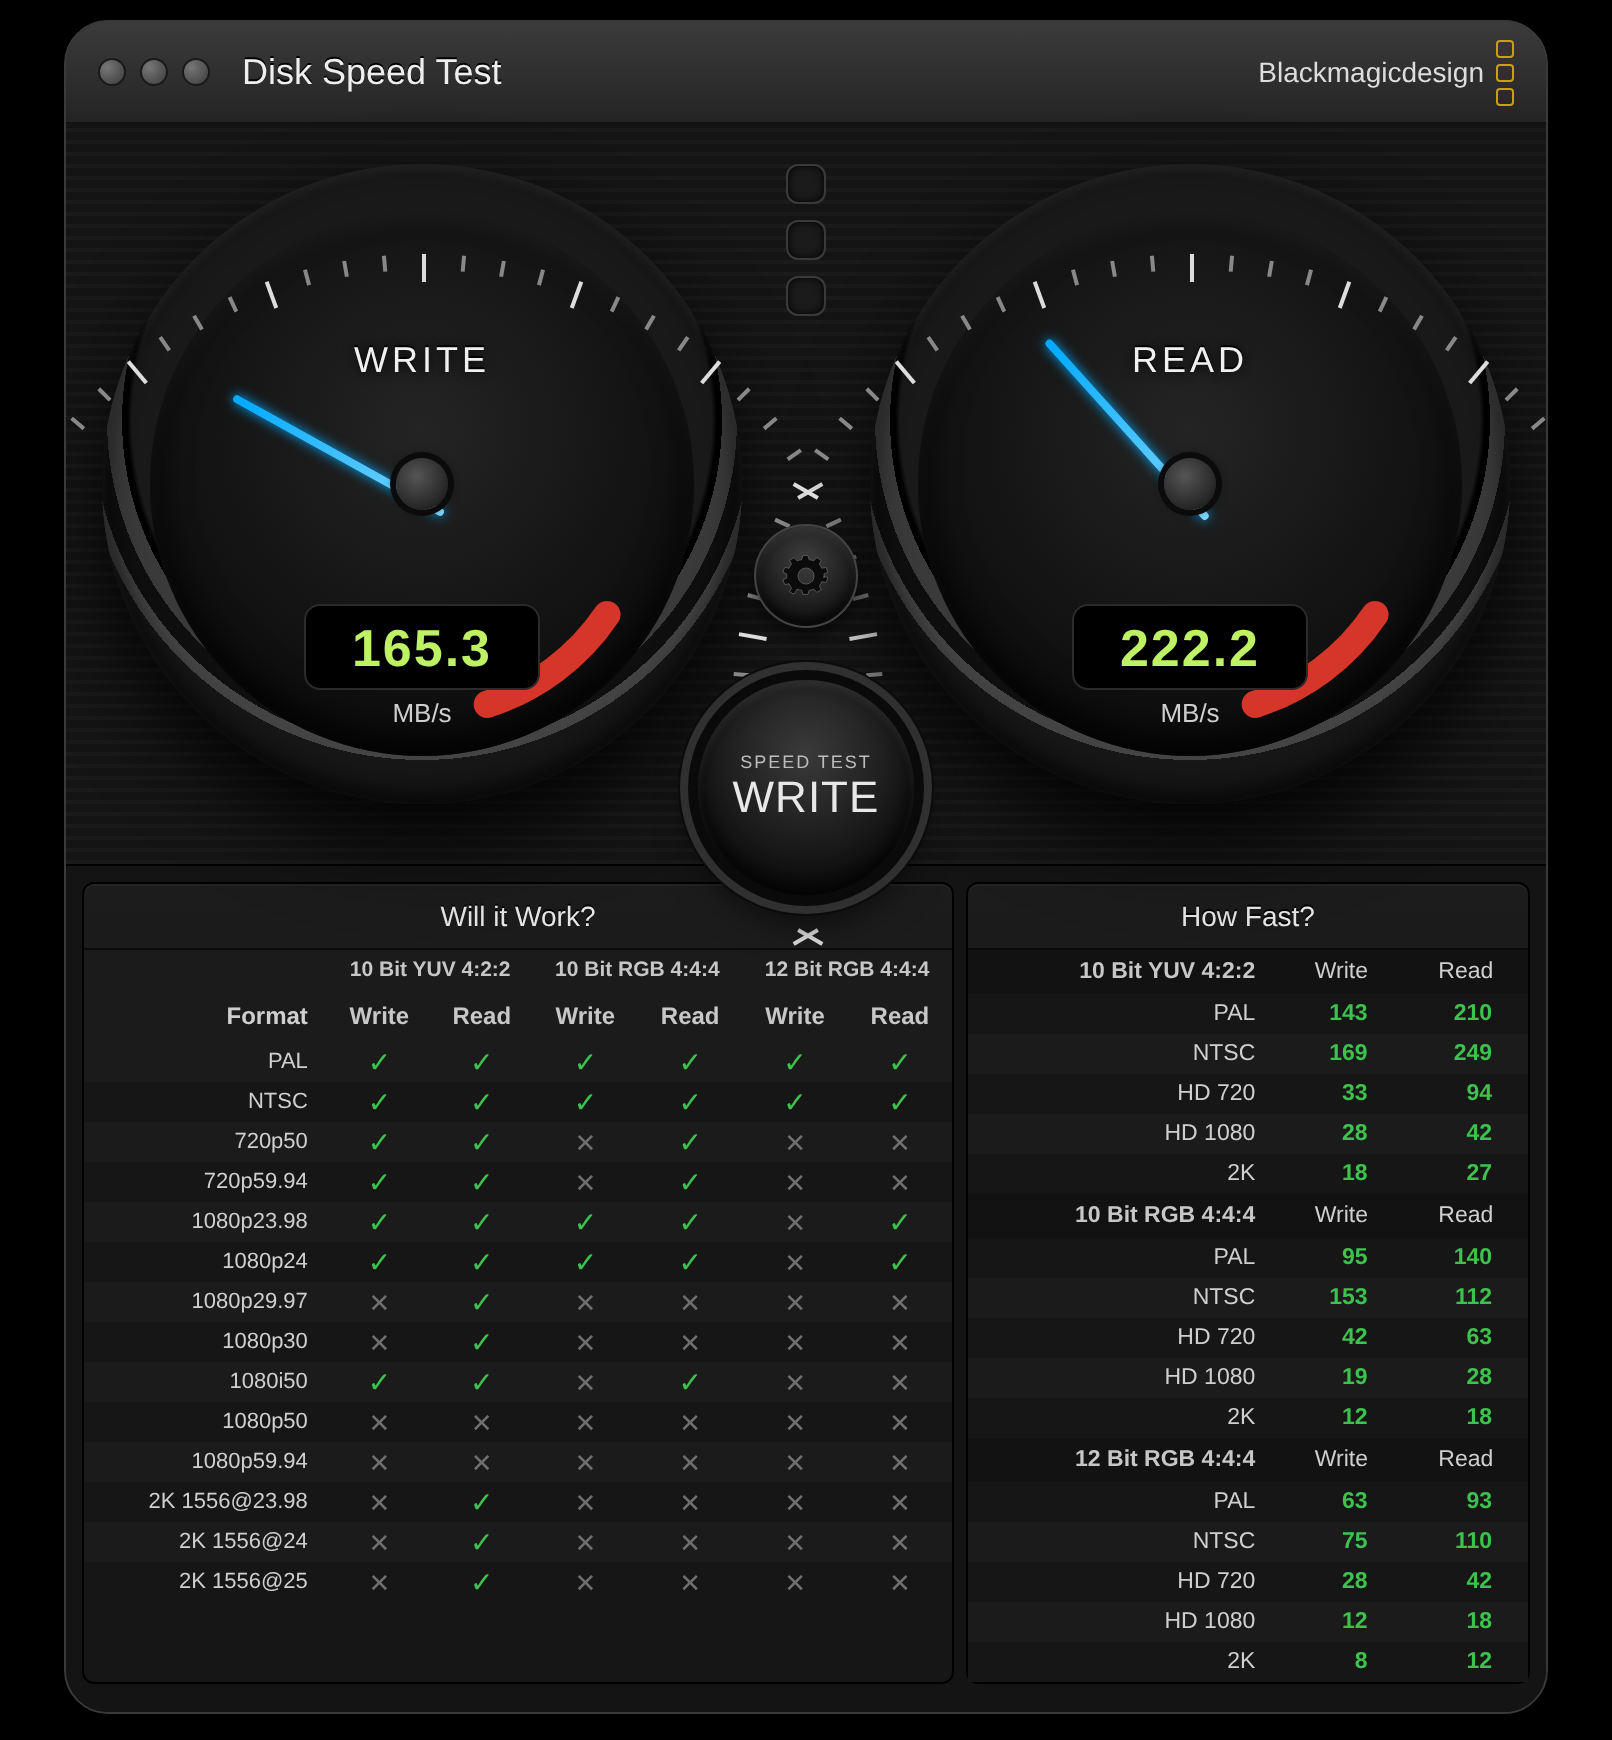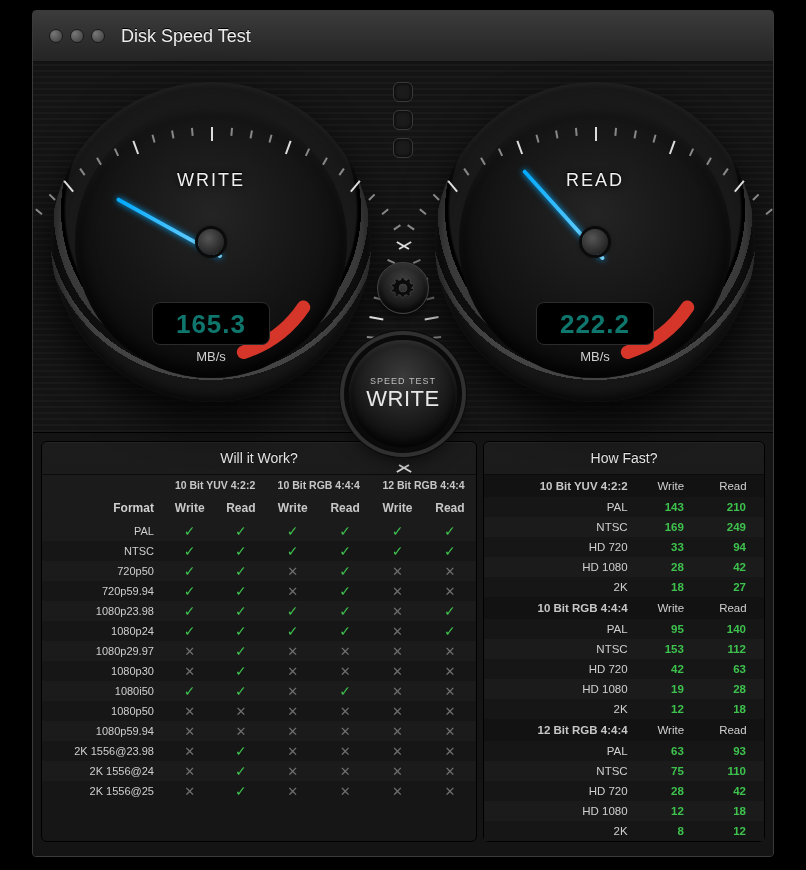--- a/index.html
+++ b/index.html
@@ -9,21 +9,21 @@
     --metal:#2b2b2b;
     --text:#d6d6d6;
     --dim:#8d8d8d;
     --green:#3ec24e;
     --red:#d6362a;
     --needle:#00a9ff;
   }
   html,body{margin:0;height:100%;background:#000;font-family:"Helvetica Neue",Arial,sans-serif;}
   .window{
     width:740px;margin:10px auto;background:linear-gradient(#303030,#1c1c1c 60px,#151515 80px,#121212);
-    border-radius:4px;border:1px solid #3a3a3a;box-shadow:0 18px 40px rgba(0,0,0,.8);
+    border-radius:22px;border:1px solid #3a3a3a;box-shadow:0 18px 40px rgba(0,0,0,.8);
     overflow:hidden;position:relative;
   }
   .titlebar{
     height:50px;display:flex;align-items:center;padding:0 16px;
     background:linear-gradient(#3b3b3b,#242424);border-bottom:1px solid #111;color:#eee;font-size:18px;
   }
   .titlebar .lights{display:flex;gap:7px;margin-right:16px}
   .light{width:12px;height:12px;border-radius:50%;background:radial-gradient(circle at 30% 30%,#777,#3b3b3b);border:1px solid #1a1a1a}
   .title{flex:1;text-shadow:0 -1px #000}
   .brand{font-size:14px;color:#ddd;display:flex;align-items:center;gap:6px}
@@ -51,21 +51,21 @@
   .gauge .label{position:absolute;width:100%;text-align:center;top:88px;color:#f0f0f0;font-size:18px;letter-spacing:2px;text-shadow:0 0 6px #000,0 -1px #000}
   .gauge .needle{position:absolute;left:50%;top:50%;width:4px;height:120px;background:linear-gradient(#7fd8ff,#00a9ff);transform-origin:2px 10px;border-radius:2px;box-shadow:0 0 6px #00a9ff}
   .gauge .hub{position:absolute;left:50%;top:50%;width:26px;height:26px;margin:-13px 0 0 -13px;border-radius:50%;
     background:radial-gradient(circle at 40% 35%,#555,#111);box-shadow:0 0 0 3px #0b0b0b,0 0 6px #000}
   .gauge .readout{
     position:absolute;left:50%;bottom:38px;transform:translateX(-50%);
     width:118px;text-align:center;
   }
   .gauge .readout .val{
     background:#000;border-radius:8px;padding:6px 0 4px;border:1px solid #2b2b2b;
-    font-size:26px;font-weight:700;color:#0f766e;font-family:Arial,sans-serif;letter-spacing:1px;
+    font-size:26px;font-weight:700;color:#bef264;font-family:Arial,sans-serif;letter-spacing:1px;
     box-shadow:inset 0 0 8px #000;
   }
   .gauge .readout .unit{color:#cfcfcf;font-size:13px;margin-top:4px}
   .tick{position:absolute;left:50%;top:50%;width:2px;height:14px;background:#ddd;transform-origin:1px 115px}
   .tick.minor{height:8px;background:#888}
 
   .center-col{position:absolute;left:50%;top:20px;transform:translateX(-50%);display:flex;flex-direction:column;align-items:center;gap:14px}
   .lamps{display:flex;flex-direction:column;gap:8px;align-items:center}
   .lamp{width:18px;height:18px;border-radius:6px;border:1px solid #3a3a3a;background:#1b1b1b;box-shadow:inset 0 0 4px #000}
   .gearbtn{
@@ -112,20 +112,28 @@
 
 <div class="window">
 
   <div class="titlebar">
     <div class="lights">
       <div class="light"></div>
       <div class="light"></div>
       <div class="light"></div>
     </div>
     <div class="title">Disk Speed Test</div>
+    <div class="brand">
+      <span>Blackmagicdesign</span>
+      <span class="logo">
+          <span></span>
+          <span></span>
+          <span></span>
+        </span>
+    </div>
   </div>
 
   <div class="gauges">
 
     <div class="gauge left">
       <div class="face"></div>
       <svg class="redzone" viewBox="0 0 100 100">
         <path d="M 84 74 A 42 42 0 0 1 62 90.5" fill="none" stroke="#d6362a" stroke-width="5" stroke-linecap="round"></path>
       </svg>
       <div class="ticks" id="ticks-w">

